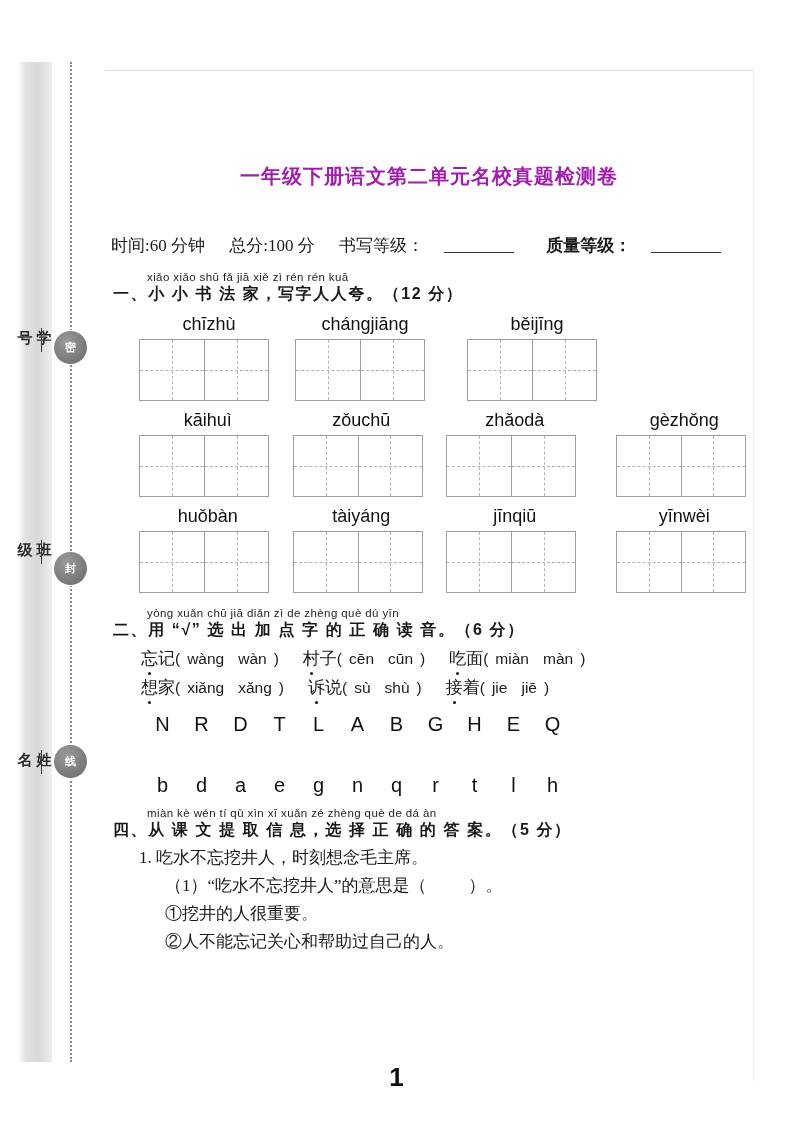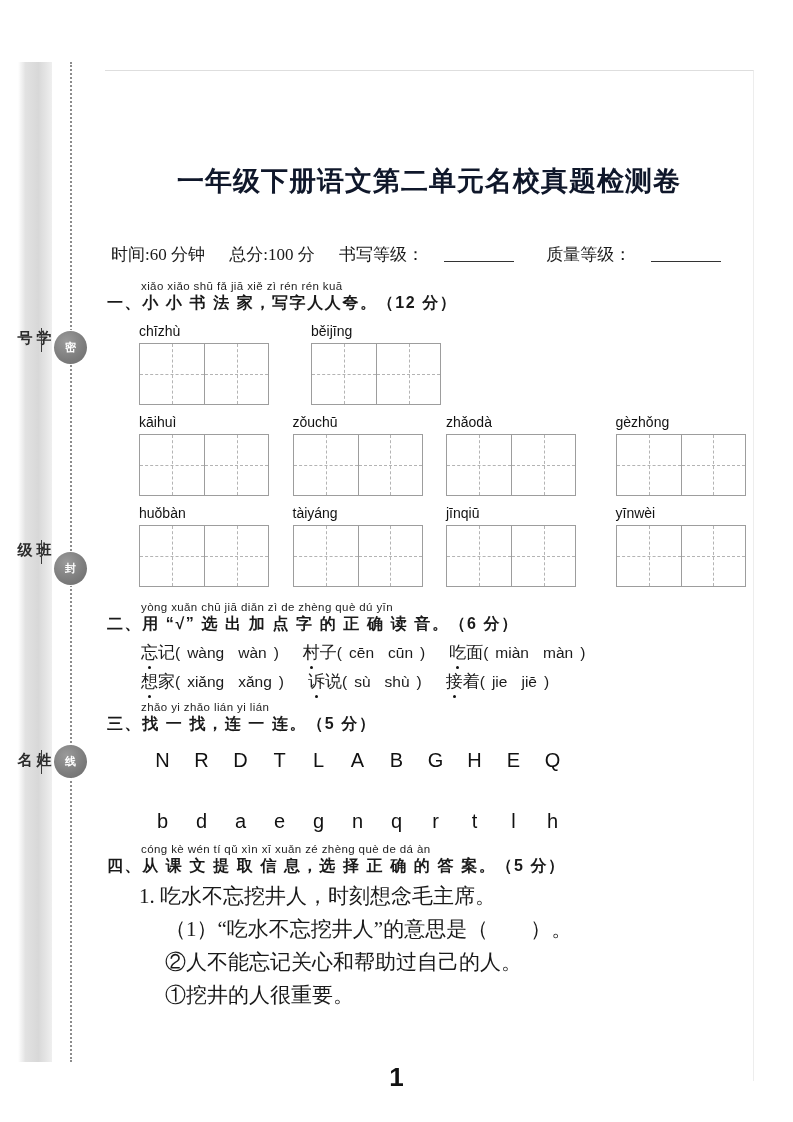--- a/index.html
+++ b/index.html
@@ -81,45 +81,46 @@
     left: 105px; top: 70px;
     width: 648px;
     height: 1010px;
     border-top: 1px solid #dedede;
     border-right: 1px solid #ededed;
   }
 
   #paper-title {
     text-align: center;
     font-family: "Liberation Sans", "DejaVu Sans", sans-serif;
-    font-size: 27px;
+    font-size: 20px;
     font-weight: bold;
     letter-spacing: 1px;
     margin-top: 92px;
-    color: #0f172a;
+    color: #a21caf;
   }
 
   #exam-meta {
     margin-top: 44px;
     padding-left: 6px;
     font-size: 17px;
     white-space: nowrap;
   }
   #exam-meta .mt { margin-right: 20px; }
   .blank-line {
     display: inline-block;
     width: 70px;
     border-bottom: 1.3px solid #333;
     vertical-align: -2px;
   }
 
   
   .sec {
     margin-top: 14px;
     padding-left: 2px;
+    margin-left: 6px;
   }
   .sec-pinyin {
     font-family: "Liberation Sans", "DejaVu Sans", sans-serif;
     font-size: 11.5px;
     color: #1e1e1e;
     letter-spacing: 0.4px;
     margin-left: 34px;
     margin-bottom: 1px;
     white-space: nowrap;
   }
@@ -138,23 +139,23 @@
     margin-top: 9px;
     padding-left: 34px;
   }
   .grid-group {
     width: 140px;
     margin-right: 16px;
   }
   .grid-group:last-child { margin-right: 0; padding-left: 16px; }
   .grid-pinyin {
     display: flex;
-    justify-content: flex-start;
-    font-family: "Liberation Sans", "DejaVu Sans", sans-serif;
-    font-size: 14px;
+    justify-content: center;
+    font-family: "Liberation Sans", "DejaVu Sans", sans-serif;
+    font-size: 18px;
     color: #111;
     margin-bottom: 4px;
     white-space: nowrap;
   }
   .grid-boxes {
     display: flex;
     border: 1.2px solid #9d9d9d;
     width: 130px;
     height: 62px;
     box-sizing: border-box;
@@ -217,21 +218,21 @@
     color: #111;
   }
   .letter-row.lower { margin-top: 38px; }
   .letter-cell {
     width: 39px;
     text-align: center;
   }
 
   
   .q-line {
-    font-size: 21px;
+    font-size: 17px;
     margin-top: 5px;
     white-space: nowrap;
   }
   .q-l1 { padding-left: 34px; }
   .q-l2 { padding-left: 60px; }
   .paren-blank { display: inline-block; width: 42px; }
 
   #page-number {
     position: absolute;
     left: 0; right: 0;
@@ -269,41 +270,51 @@
 </div>
 
 <div id="sheet">
 
   <div id="paper-title">一年级下册语文第二单元名校真题检测卷</div>
 
   <div id="exam-meta">
     <span class="mt">时间:60 分钟</span>
     <span class="mt">总分:100 分</span>
     <span class="mt">书写等级：</span><span class="blank-line"></span>
-    <span class="mt" style="margin-left:28px;">质量等级：</span><span class="blank-line"></span>
+    <span class="mt" style="margin-left:28px;font-weight:bold;">质量等级：</span><span class="blank-line"></span>
   </div>
 
   <div class="sec">
     <div class="sec-pinyin">xiǎo xiǎo shū fǎ jiā   xiě zì rén rén kuā</div>
     <div class="sec-title">一、小 小 书 法 家，写字人人夸。（12 分）</div>
   </div>
 
   <div class="grid-row">
     <div class="grid-group">
       <div class="grid-pinyin">
         <span>chī</span>
         <span>zhù</span>
       </div>
       <div class="grid-boxes">
         <div class="tzg"></div>
         <div class="tzg"></div>
       </div>
     </div>
     <div class="grid-group">
       <div class="grid-pinyin">
+        <span>cháng</span>
+        <span>jiāng</span>
+      </div>
+      <div class="grid-boxes">
+        <div class="tzg"></div>
+        <div class="tzg"></div>
+      </div>
+    </div>
+    <div class="grid-group">
+      <div class="grid-pinyin">
         <span>běi</span>
         <span>jīng</span>
       </div>
       <div class="grid-boxes">
         <div class="tzg"></div>
         <div class="tzg"></div>
       </div>
     </div>
   </div>
 
@@ -399,24 +410,20 @@
   </div>
 
   <div class="pick-row">
     <span class="pick-item"><span class="dotted-char">忘</span><span>记</span><span class="pinyin-opts">(<span class="po">wàng</span><span class="po">wàn</span>)</span></span><span class="pick-item"><span class="dotted-char">村</span><span>子</span><span class="pinyin-opts">(<span class="po">cēn</span><span class="po">cūn</span>)</span></span><span class="pick-item"><span class="dotted-char">吃</span><span>面</span><span class="pinyin-opts">(<span class="po">miàn</span><span class="po">màn</span>)</span></span>
   </div>
 
   <div class="pick-row">
     <span class="pick-item"><span class="dotted-char">想</span><span>家</span><span class="pinyin-opts">(<span class="po">xiǎng</span><span class="po">xǎng</span>)</span></span><span class="pick-item"><span class="dotted-char">诉</span><span>说</span><span class="pinyin-opts">(<span class="po">sù</span><span class="po">shù</span>)</span></span><span class="pick-item"><span class="dotted-char">接</span><span>着</span><span class="pinyin-opts">(<span class="po">jie</span><span class="po">jiē</span>)</span></span>
   </div>
 
-  <div class="sec" style="margin-top:8px;">
-    <div class="sec-pinyin">zhǎo yi zhǎo   lián yi lián</div>
-    <div class="sec-title">三、找 一 找，连 一 连。（5 分）</div>
-  </div>
 
   <div class="letter-row upper">
     <span class="letter-cell">N</span>
     <span class="letter-cell">R</span>
     <span class="letter-cell">D</span>
     <span class="letter-cell">T</span>
     <span class="letter-cell">L</span>
     <span class="letter-cell">A</span>
     <span class="letter-cell">B</span>
     <span class="letter-cell">G</span>
@@ -433,24 +440,24 @@
     <span class="letter-cell">g</span>
     <span class="letter-cell">n</span>
     <span class="letter-cell">q</span>
     <span class="letter-cell">r</span>
     <span class="letter-cell">t</span>
     <span class="letter-cell">l</span>
     <span class="letter-cell">h</span>
   </div>
 
   <div class="sec" style="margin-top:10px;">
-    <div class="sec-pinyin">cóng kè wén tí qǔ xìn xī   xuǎn zé zhèng què de dá àn</div>
+    <div class="sec-pinyin">miàn kè wén tí qǔ xìn xī   xuǎn zé zhèng què de dá àn</div>
     <div class="sec-title">四、从 课 文 提 取 信 息，选 择 正 确 的 答 案。（5 分）</div>
   </div>
 
   <div class="q-line q-l1">1. 吃水不忘挖井人，时刻想念毛主席。</div>
   <div class="q-line q-l2"><span>（1）“吃水不忘挖井人”的意思是（</span><span class="paren-blank"></span><span>）。</span></div>
+  <div class="q-line q-l2">①挖井的人很重要。</div>
   <div class="q-line q-l2">②人不能忘记关心和帮助过自己的人。</div>
-  <div class="q-line q-l2">①挖井的人很重要。</div>
 
 </div>
 
 <div id="page-number">1</div>
 
 </body></html>

